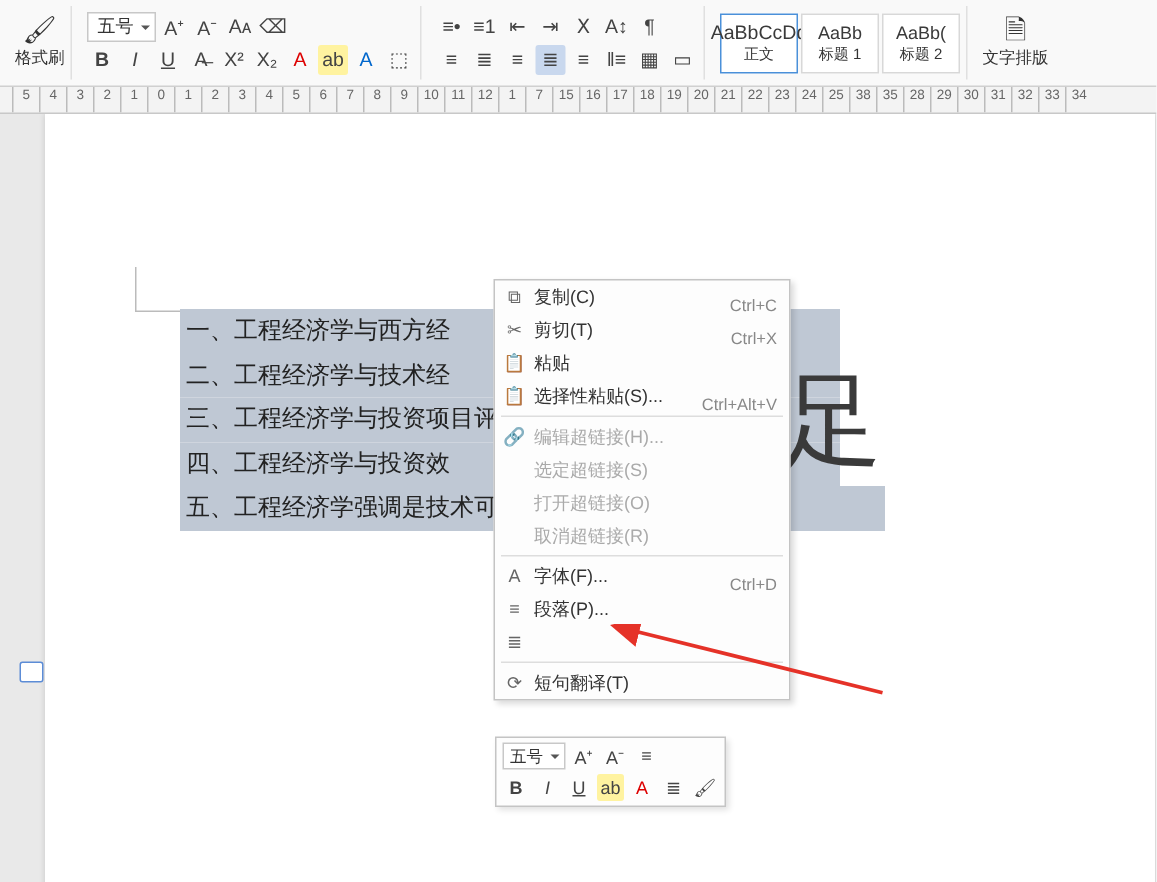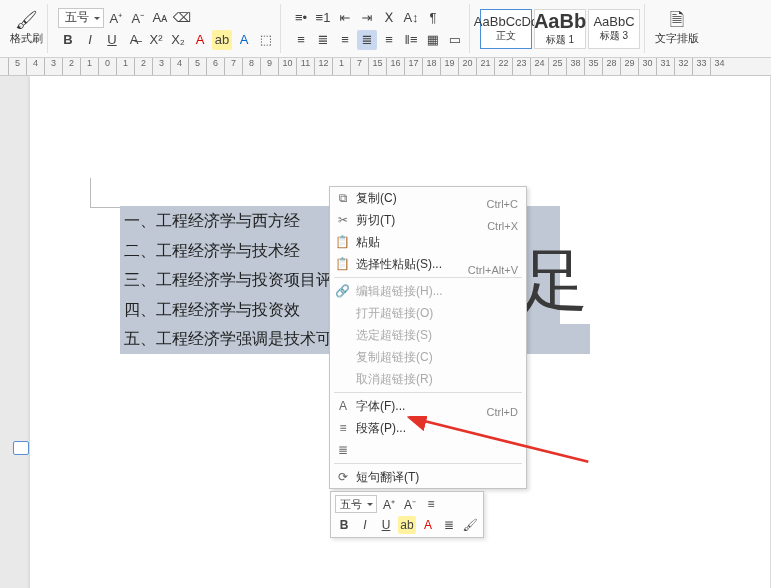--- a/index.html
+++ b/index.html
@@ -62,21 +62,21 @@
   .style-gallery { display:flex; gap:2px; }
   .style-item {
     width: 52px; height: 40px;
     border: 1px solid #d8d8d8;
     background:#fff;
     display:flex; flex-direction:column; align-items:center; justify-content:center;
     font-size: 10px;
   }
   .style-item.sel { border-color:#4a90d9; }
   .style-item .prev { font-size: 13px; color:#3a3a3a; }
-  .style-item.bold .prev { font-weight:bold; font-size:20px; }
+  .style-item.bold .prev { font-weight:normal; font-size:12px; }
 
   
   .ruler {
     height: 18px;
     background:#f3f3f3;
     border-bottom:1px solid #c8c8c8;
     position:relative;
     overflow:hidden;
     font-size:9px;
     color:#666;
@@ -292,23 +292,23 @@
   <div class="tb-group">
     <div class="style-gallery" id="style-gallery">
         <div class="style-item sel">
           <div class="prev">AaBbCcDd</div>
           <div>正文</div>
         </div>
         <div class="style-item bold">
           <div class="prev">AaBb</div>
           <div>标题 1</div>
         </div>
-        <div class="style-item">
-          <div class="prev">AaBbC</div>
-          <div>标题 3</div>
+        <div class="style-item bold">
+          <div class="prev">AaBb(</div>
+          <div>标题 2</div>
         </div>
       </div>
   </div>
 
   <div class="tb-group" style="border-right:none;">
     <div class="tb-col">
       <span class="ico">🗎</span>
       <span>文字排版</span>
     </div>
   </div>
@@ -394,29 +394,25 @@
         <span>选择性粘贴(S)...</span>
         <span class="sc">Ctrl+Alt+V</span>
       </div>
       <div class="sep"></div>
       <div class="item disabled">
         <span class="mi">🔗</span>
         <span>编辑超链接(H)...</span>
       </div>
       <div class="item disabled">
         <span class="mi"></span>
-        <span>打开超链接(O)</span>
+        <span>选定超链接(S)</span>
       </div>
       <div class="item disabled">
         <span class="mi"></span>
-        <span>选定超链接(S)</span>
-      </div>
-      <div class="item disabled">
-        <span class="mi"></span>
-        <span>复制超链接(C)</span>
+        <span>打开超链接(O)</span>
       </div>
       <div class="item disabled">
         <span class="mi"></span>
         <span>取消超链接(R)</span>
       </div>
       <div class="sep"></div>
       <div class="item">
         <span class="mi">A</span>
         <span>字体(F)...</span>
         <span class="sc">Ctrl+D</span>

